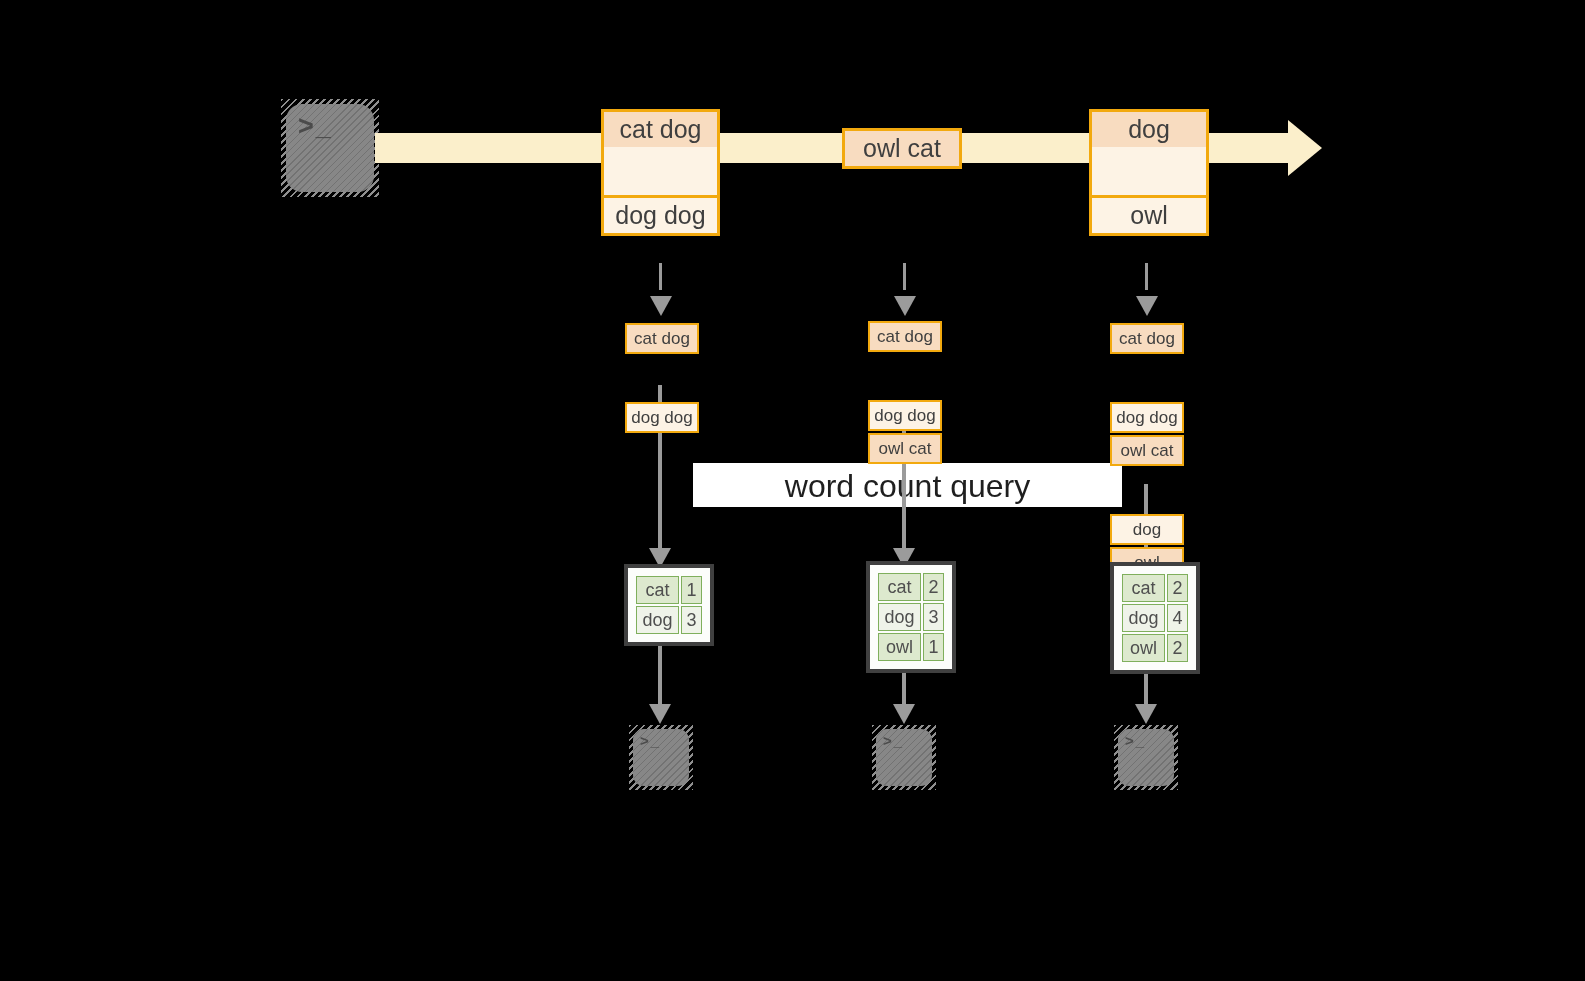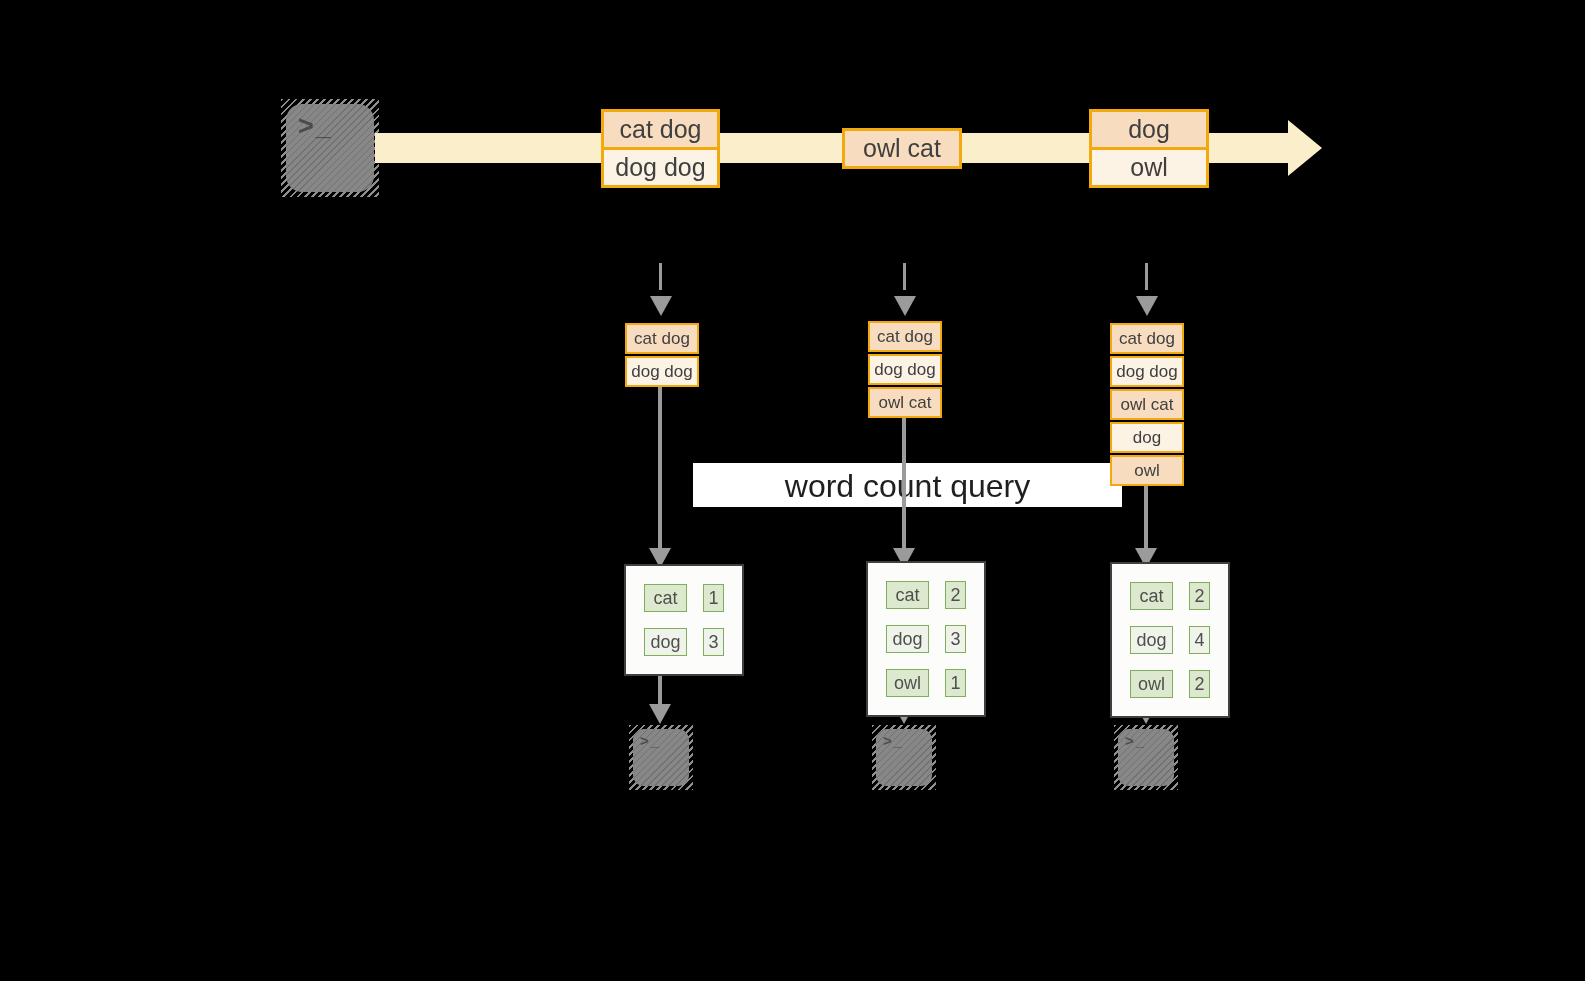--- a/index.html
+++ b/index.html
@@ -18,36 +18,36 @@
   .term-sm .term-glyph{left:11px;top:7px;font-size:15px;}
   
   .band{position:absolute;left:375px;top:133px;width:913px;height:30px;background:#FBEFCB;z-index:2;}
   .band-head{position:absolute;left:1288px;top:120px;width:0;height:0;z-index:2;
     border-top:28px solid transparent;border-bottom:28px solid transparent;border-left:34px solid #FBEFCB;}
   
   .ebox{position:absolute;border:3px solid #F2A90E;box-sizing:border-box;z-index:3;background:#FDF3E5;}
   .ecell{height:35px;line-height:35px;text-align:center;font-size:25px;color:#3f3f3f;}
   .ecell + .ecell{border-top:3px solid #F2A90E;}
   .peach{background:#F8DCC0;}
-  .cream{background:#FDF3E5;}
+  .cream{background:#FDF3E5;margin-top:48px;}
   
   .dash{position:absolute;width:3px;background:#9b9b9b;z-index:4;}
   .ahead{position:absolute;width:0;height:0;z-index:6;
     border-left:11px solid transparent;border-right:11px solid transparent;border-top:20px solid #9b9b9b;}
   .shaft{position:absolute;width:4px;background:#9b9b9b;z-index:6;}
   
   .banner{position:absolute;left:693px;top:463px;width:429px;height:44px;background:#fff;z-index:5;
     text-align:center;line-height:46px;font-size:32px;color:#1f1f1f;}
   
   .stack{position:absolute;width:74px;z-index:7;}
   .scell{box-sizing:border-box;width:74px;height:31px;margin-bottom:2px;border:2px solid #F2A90E;
     text-align:center;line-height:27px;font-size:17px;color:#3f3f3f;}
   
-  .gtable{position:absolute;box-sizing:border-box;background:#fcfdfb;border:2px solid #404040;padding:18px;
-    display:grid;grid-template-columns:43px 21px;gap:16px;z-index:7;}
+  .gtable{position:absolute;box-sizing:border-box;background:#fcfdfb;border:4px solid #404040;padding:8px;
+    display:grid;grid-template-columns:43px 21px;gap:2px;z-index:7;}
   .gcell{box-sizing:border-box;border:1px solid #7FAF5C;height:28px;line-height:26px;text-align:center;
     font-size:18px;color:#4f4f4f;}
   .g-dark{background:#DDE9CE;}
   .g-light{background:#EFF3E9;}
   .t1 .gcell{height:28px;}
 </style>
 </head>
 <body>
 
 <div class="canvas">

